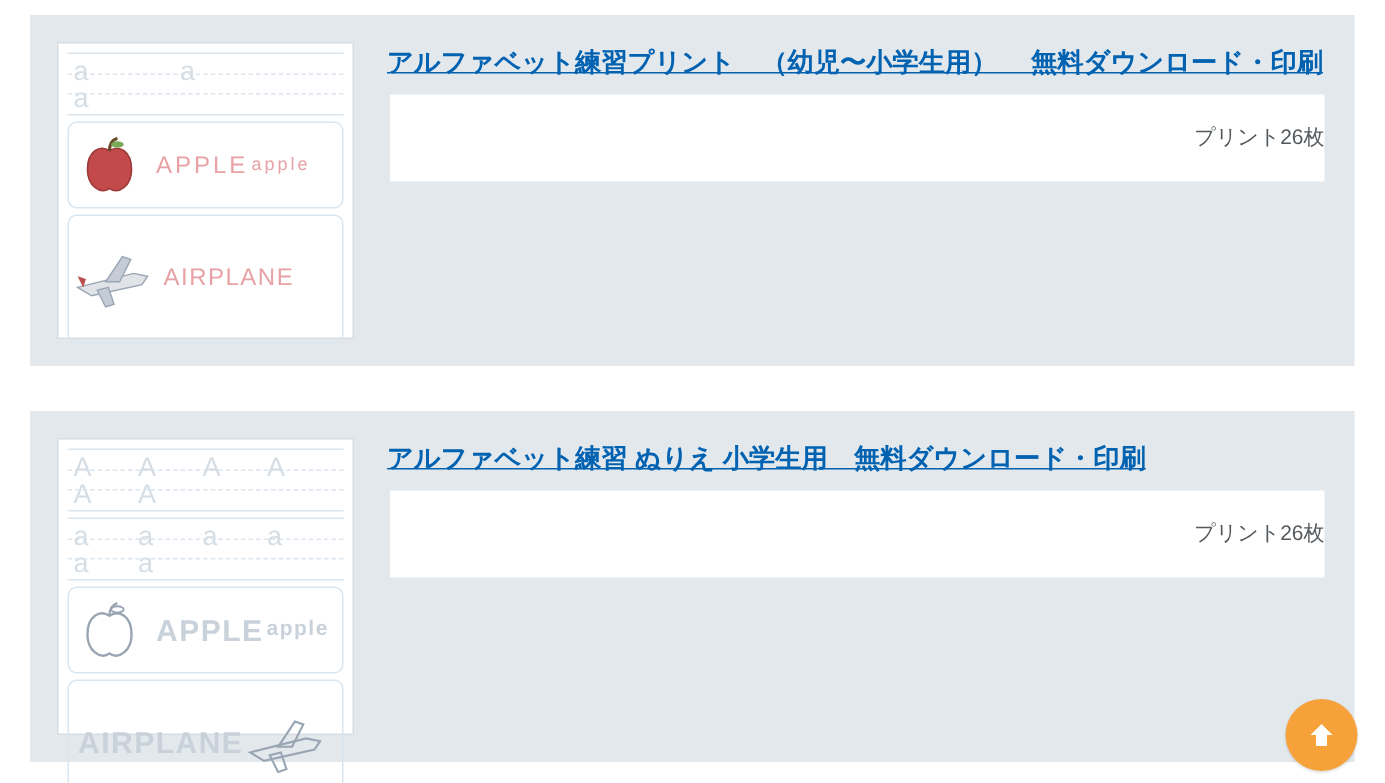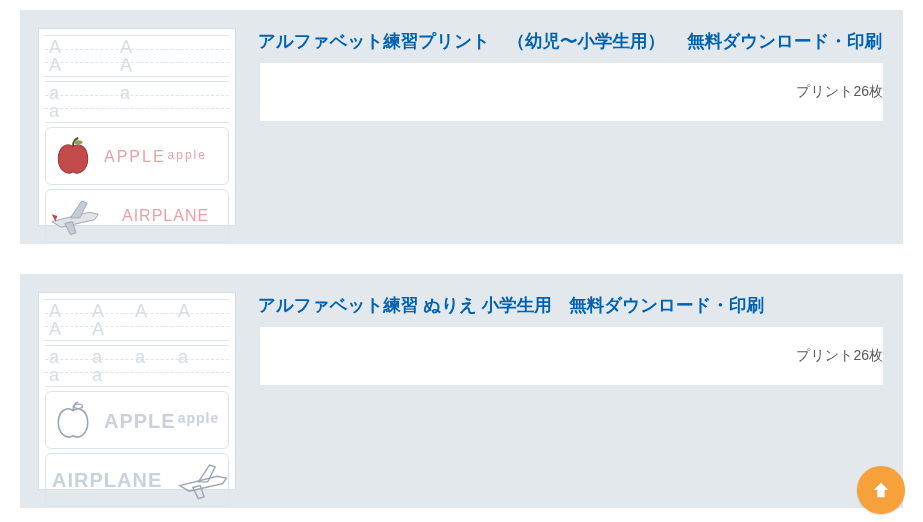--- a/index.html
+++ b/index.html
@@ -73,39 +73,40 @@
   .thumb .box .upper { color: #e8a2a6; }
   .thumb .box .lower { color: #e8a2a6; font-size: 12px; }
   .thumb.outline .box .upper,
   .thumb.outline .box .lower,
   .thumb.outline .word-outline { color: #c9d2da; }
   .apple-svg { width: 42px; height: 42px; flex: 0 0 42px; }
   .plane-svg { width: 56px; height: 44px; flex: 0 0 56px; margin-left:-4px;}
   .word-row {
     border: 1px solid #d9e6ef;
     border-radius: 6px;
-    padding: 4px 6px;
+    padding: 20px 6px;
     display: flex;
     align-items: center;
-    gap: 18px;
+    gap: 5px;
   }
   .word-outline {
     font-size: 20px;
     letter-spacing: 1px;
     color: #c9d2da;
     font-weight: 600;
   }
   .content { flex: 1; min-width: 0; }
   .title {
     color: #0062b0;
     font-weight: 700;
     font-size: 17.5px;
     line-height: 1.55;
     margin-bottom: 8px;
     cursor: pointer;
+    text-decoration: underline;
   }
   .desc {
     color: #6a6f74;
     font-size: 14px;
     line-height: 1.6;
     margin-bottom: 20px;
   }
   .count-bar {
     background: #ffffff;
     text-align: right;
@@ -131,23 +132,20 @@
   .scroll-top svg { width: 22px; height: 22px; }
 </style>
 </head>
 <body>
 
 <div class="list">
 
   <div class="card">
     <div class="thumb">
       <div class="rules two">
-        <div class="letters">A A A A</div>
-      </div>
-      <div class="rules two">
         <div class="letters">a a a</div>
       </div>
       <div class="box">
         <svg class="apple-svg" viewBox="0 0 40 40">
           <path d="M20 10 C14 6 6 10 6 22 C6 32 14 38 20 34 C26 38 34 32 34 22 C34 10 26 6 20 10 Z" fill="#c24a4a" stroke="#9c3a3a" stroke-width="1"></path>
           <path d="M20 10 C20 6 22 3 25 2" stroke="#6b4a2a" stroke-width="2" fill="none"></path>
           <ellipse cx="25" cy="6" rx="4" ry="2" fill="#7aa85a"></ellipse>
         </svg>
         <div class="label-stack">
           <span class="upper">APPLE</span>

